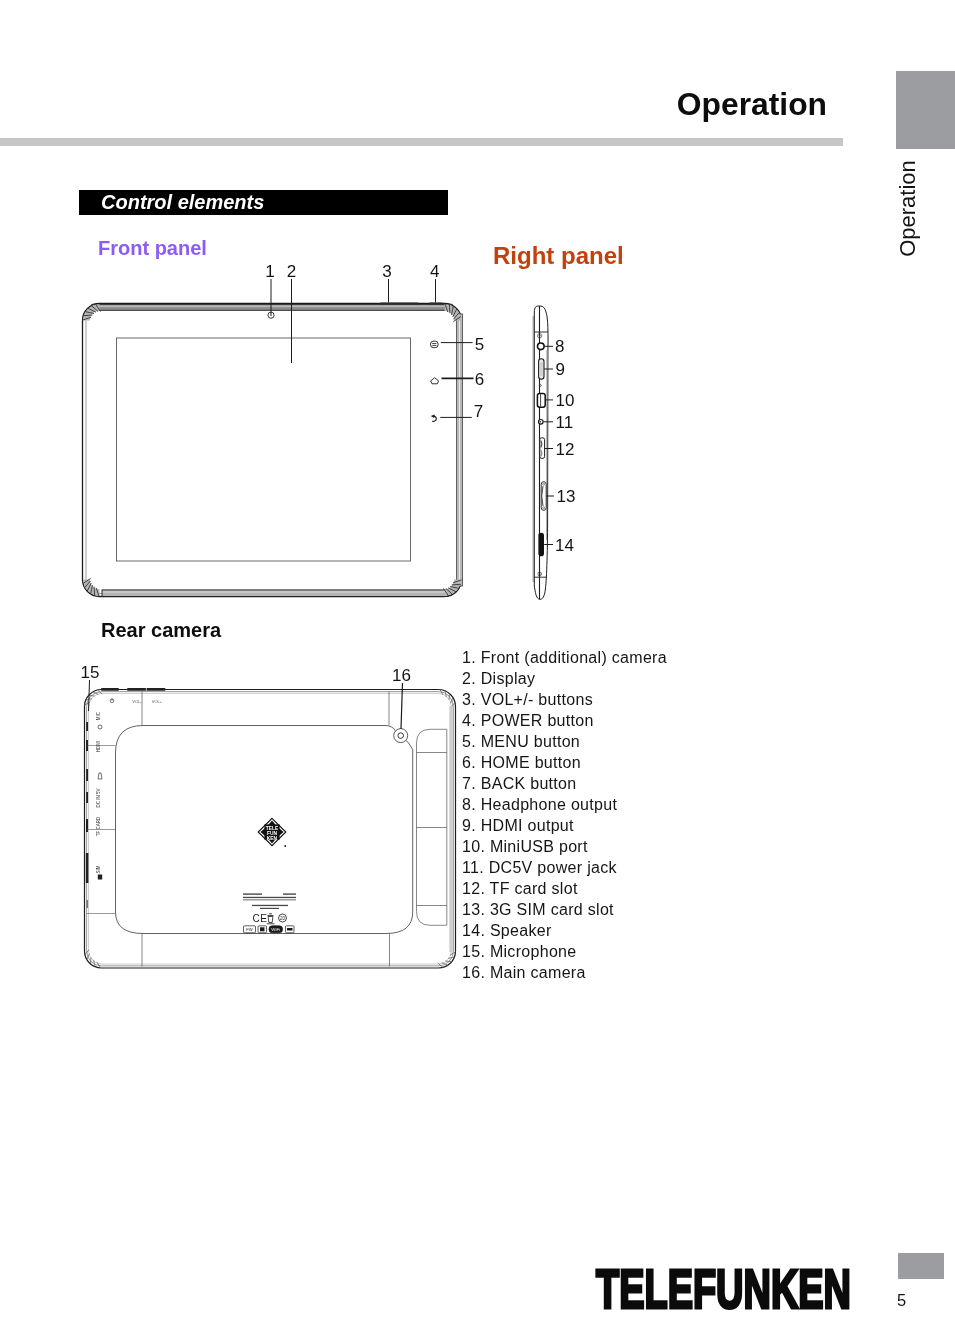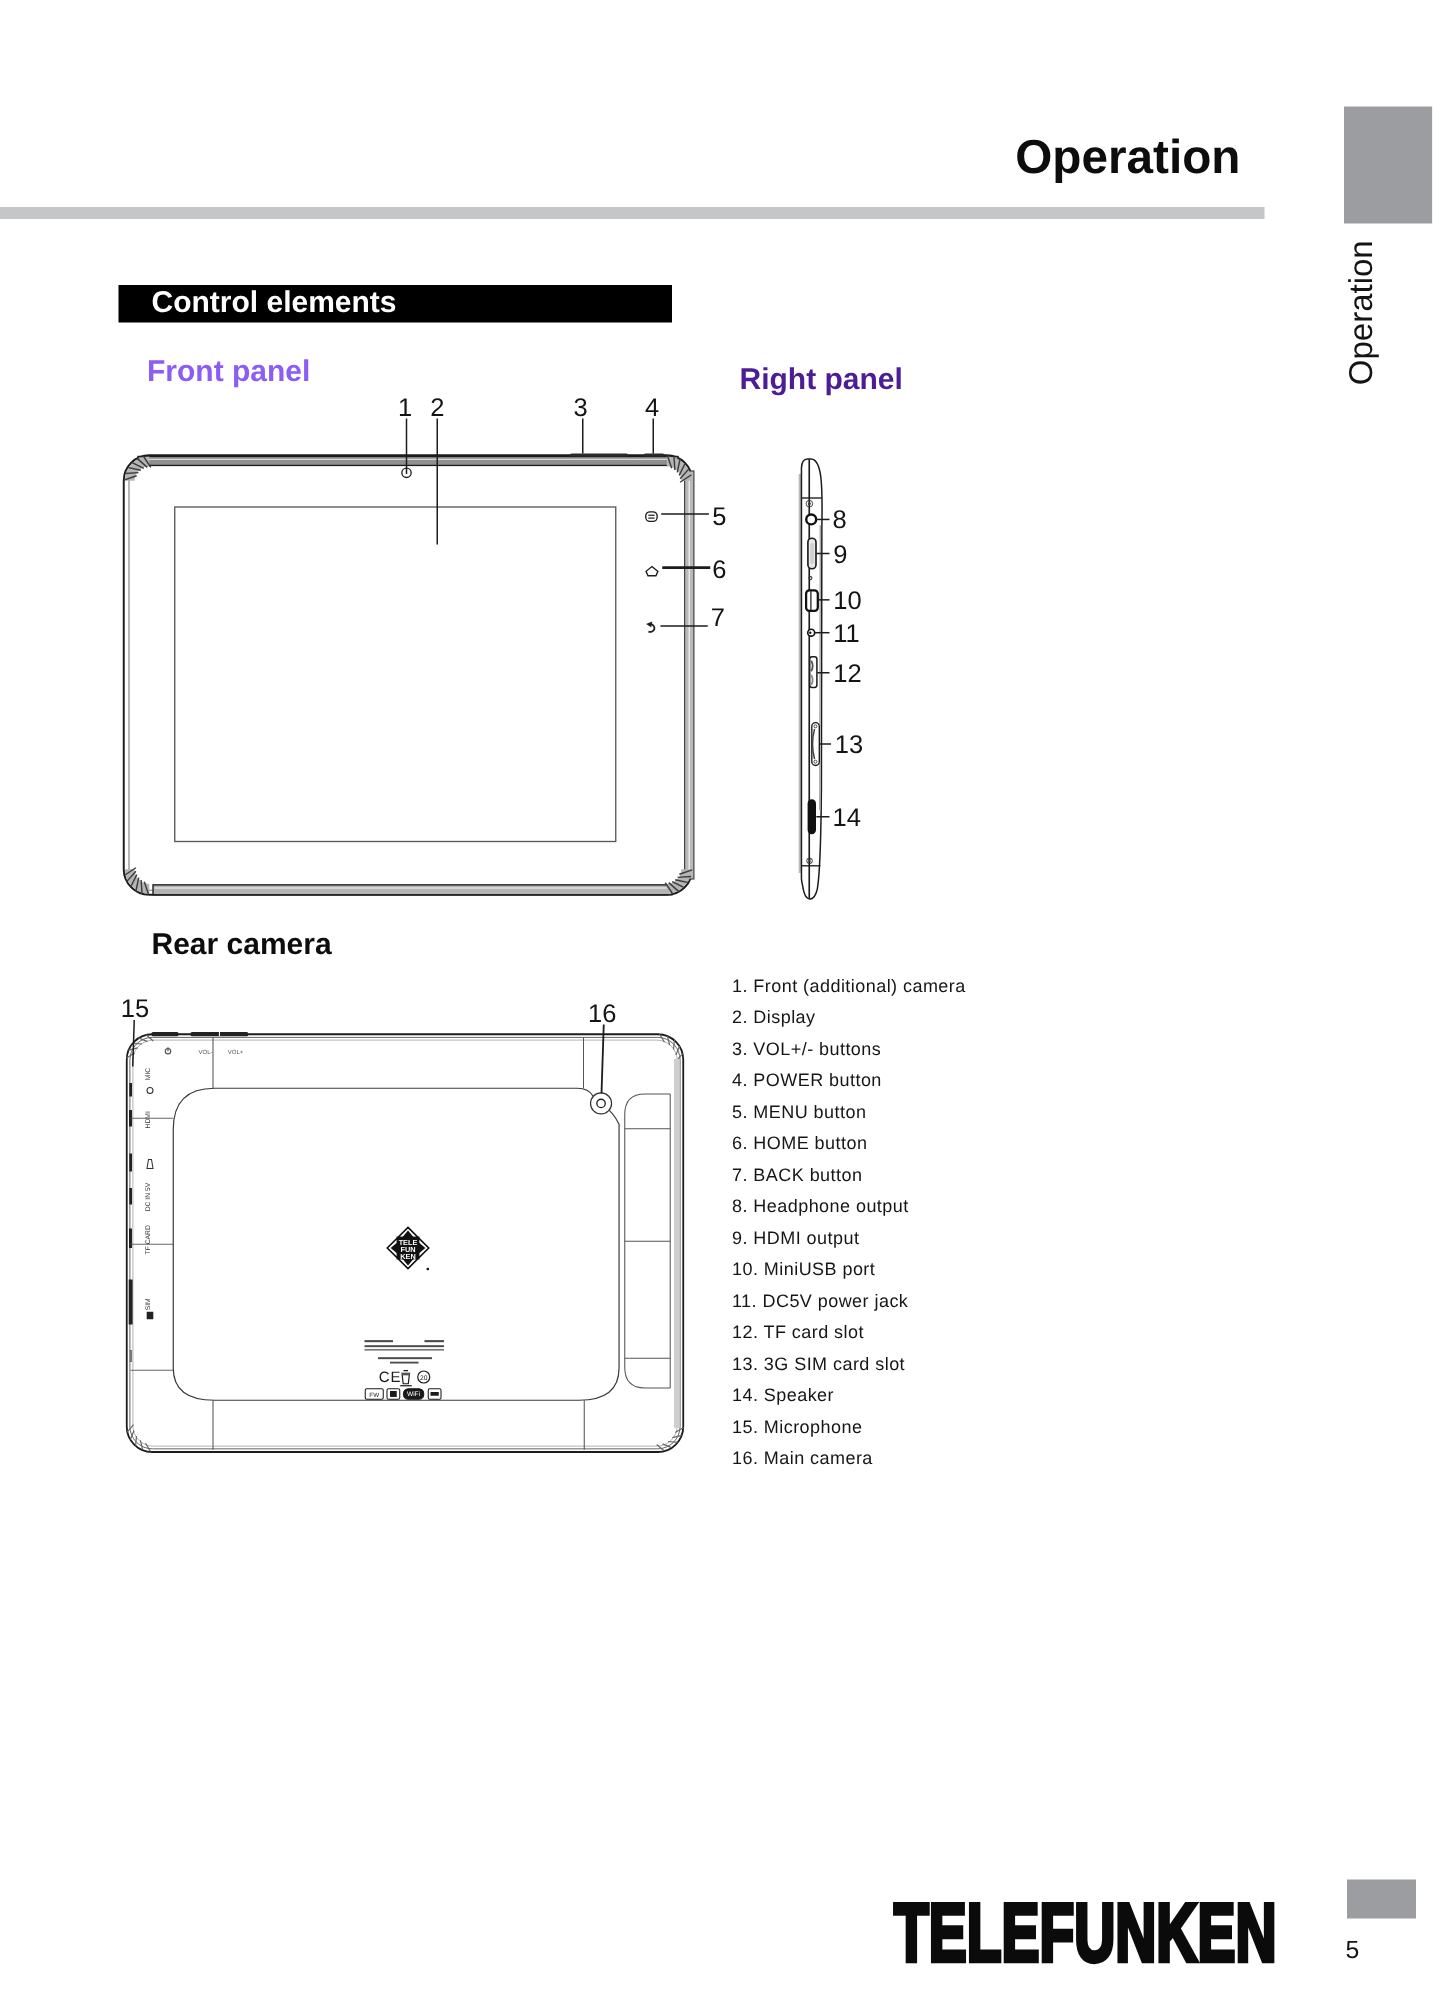--- a/index.html
+++ b/index.html
@@ -12,29 +12,29 @@
 <div id="page">
 
   <div class="abs" style="left:0;top:88.5px;width:827px;text-align:right;font-size:31.8px;font-weight:bold;line-height:31.8px;color:#0d0d0d;">Operation</div>
 
   <div class="abs" style="left:0;top:138px;width:843px;height:8px;background:#c5c6c8;"></div>
 
   <div class="abs" style="left:896px;top:71px;width:59px;height:78px;background:#9b9da0;"></div>
 
   <div class="abs" style="left:847px;top:195.5px;width:120px;height:25px;transform:rotate(-90deg);font-size:22px;color:#141414;text-align:center;line-height:25px;">Operation</div>
 
-  <div class="abs" style="left:79px;top:190px;width:369px;height:25px;background:#000;color:#fff;font-size:20px;font-weight:bold;line-height:25px;padding-left:22px;box-sizing:border-box;">Control elements</div>
+  <div class="abs" style="left:79px;top:190px;width:369px;height:25px;background:#000;color:#fff;font-size:20px;font-weight:bold;line-height:25px;padding-left:22px;box-sizing:border-box;font-style:italic;">Control elements</div>
 
   <div class="abs" style="left:98px;top:237px;font-size:20px;font-weight:bold;color:#8b5cf6;">Front panel</div>
 
-  <div class="abs" style="left:493px;top:242px;font-size:20px;font-weight:bold;color:#4c1d95;">Right panel</div>
+  <div class="abs" style="left:493px;top:242px;font-size:24px;font-weight:bold;color:#c2410c;">Right panel</div>
 
   <div class="abs" style="left:101px;top:619px;font-size:20px;font-weight:bold;color:#0d0d0d;">Rear camera</div>
 
-  <div class="abs" style="left:488px;top:647px;font-size:12px;line-height:21px;letter-spacing:0.3px;color:#161616;">
+  <div class="abs" style="left:462px;top:647px;font-size:16px;line-height:21px;letter-spacing:0.3px;color:#161616;">
     1. Front (additional) camera<br>
     2. Display<br>
     3. VOL+/- buttons<br>
     4. POWER button<br>
     5. MENU button<br>
     6. HOME button<br>
     7. BACK button<br>
     8. Headphone output<br>
     9. HDMI output<br>
     10. MiniUSB port<br>

